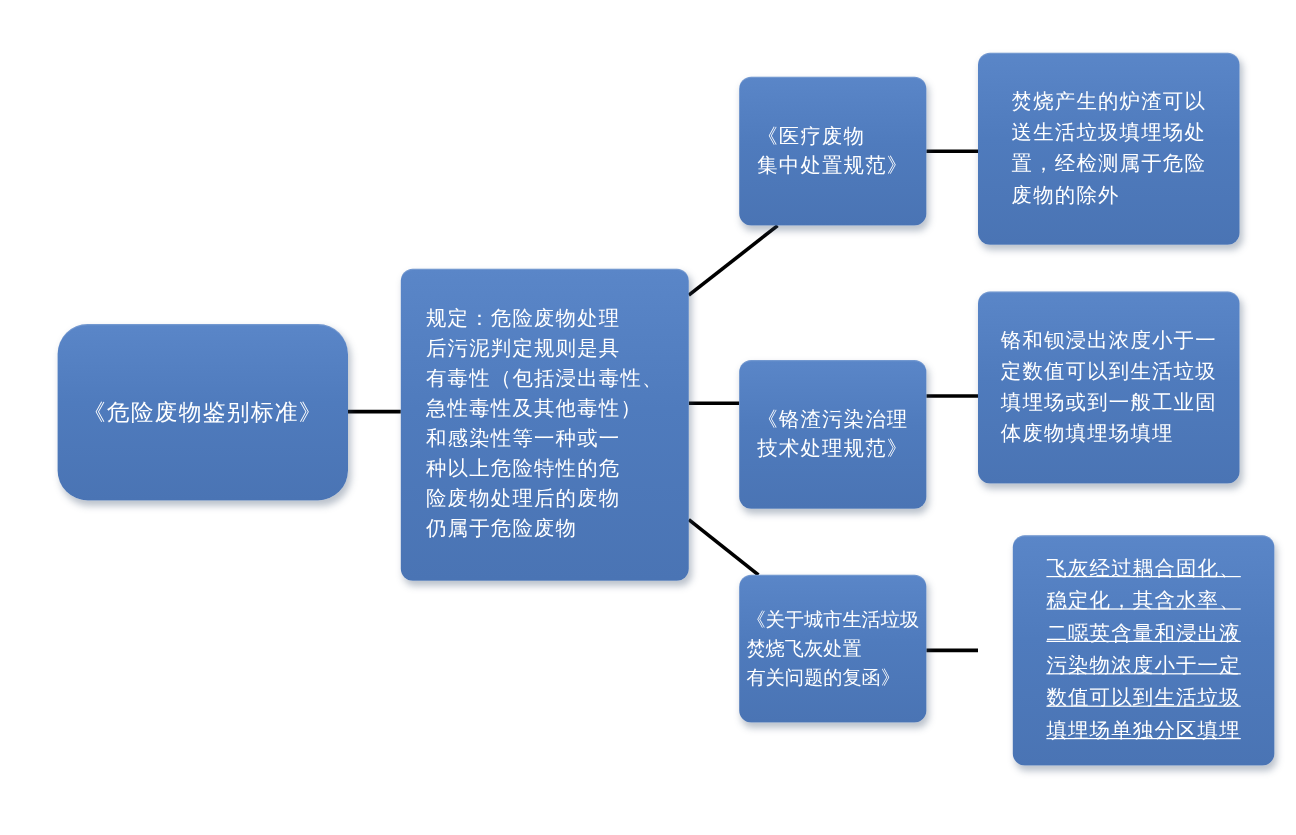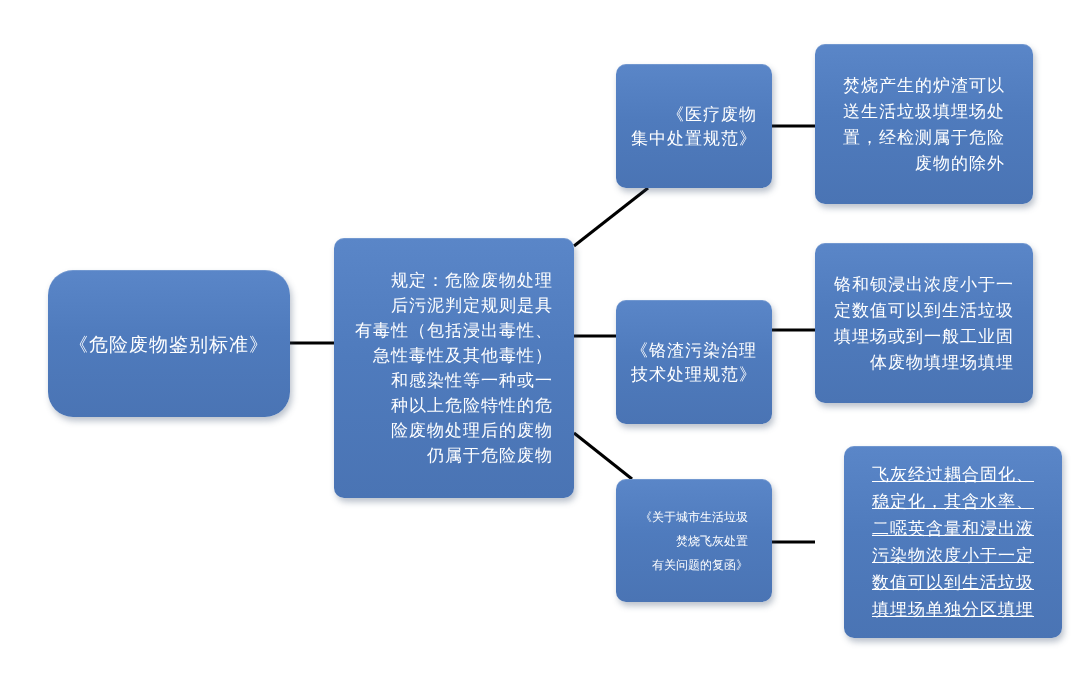--- a/index.html
+++ b/index.html
@@ -7,21 +7,21 @@
     width:1080px; height:696px; background:#ffffff; position:relative; overflow:hidden;
     font-family: "DejaVu Sans", "Liberation Sans", sans-serif;
   }
   .box {
     position:absolute;
     background: linear-gradient(180deg, #5a86c8 0%, #4f7bbd 45%, #4a74b4 100%);
     border-radius:10px;
     box-shadow: 2px 4px 6px rgba(60,80,110,0.35), inset 0 1px 0 rgba(255,255,255,0.15);
     color:#ffffff;
     display:flex; align-items:center; justify-content:center;
-    text-align:right;
+    text-align:left;
     box-sizing:border-box;
   }
   .box .txt {
     font-size:17px; line-height:24px; letter-spacing:1px; white-space:pre-line;
   }
   .box .txt.big { font-size:19px; letter-spacing:1px; }
   svg.lines { position:absolute; left:0; top:0; }
 </style>
 </head>
 <body>
@@ -33,21 +33,21 @@
   <line x1="574" y1="433" x2="632" y2="479" stroke="#000" stroke-width="3"></line>
   <line x1="772" y1="126" x2="815" y2="126" stroke="#000" stroke-width="3"></line>
   <line x1="772" y1="330" x2="815" y2="330" stroke="#000" stroke-width="3"></line>
   <line x1="772" y1="542" x2="815" y2="542" stroke="#000" stroke-width="3"></line>
 </svg>
 
 <div class="box" style="left:48px;top:270px;width:242px;height:147px;border-radius:25px;">
   <span class="txt big">《危险废物鉴别标准》</span>
 </div>
 
-<div class="box" style="left:334px;top:238px;width:240px;height:260px;">
+<div class="box" style="left:334px;top:224px;width:240px;height:260px;">
   <span class="txt" style="line-height:25px;">规定：危险废物处理
 后污泥判定规则是具
 有毒性（包括浸出毒性、
 急性毒性及其他毒性）
 和感染性等一种或一
 种以上危险特性的危
 险废物处理后的废物
 仍属于危险废物</span>
 </div>
 
@@ -55,21 +55,21 @@
   <span class="txt">《医疗废物
 集中处置规范》</span>
 </div>
 
 <div class="box" style="left:616px;top:270px;width:156px;height:124px;margin-top:30px;">
   <span class="txt">《铬渣污染治理
 技术处理规范》</span>
 </div>
 
 <div class="box" style="left:616px;top:479px;width:156px;height:123px;">
-  <span class="txt" style="font-size:12px;letter-spacing:0;">《关于城市生活垃圾
+  <span class="txt" style="font-size:16px;letter-spacing:0;">《关于城市生活垃圾
 焚烧飞灰处置
 有关问题的复函》</span>
 </div>
 
 <div class="box" style="left:815px;top:44px;width:218px;height:160px;">
   <span class="txt" style="line-height:26px;">焚烧产生的炉渣可以
 送生活垃圾填埋场处
 置，经检测属于危险
 废物的除外</span>
 </div>

